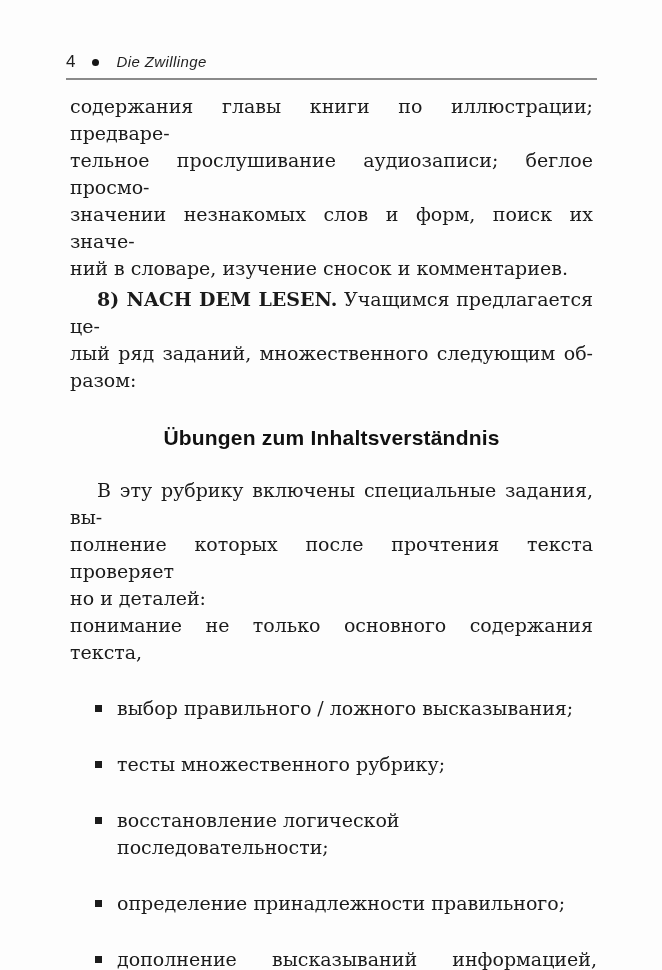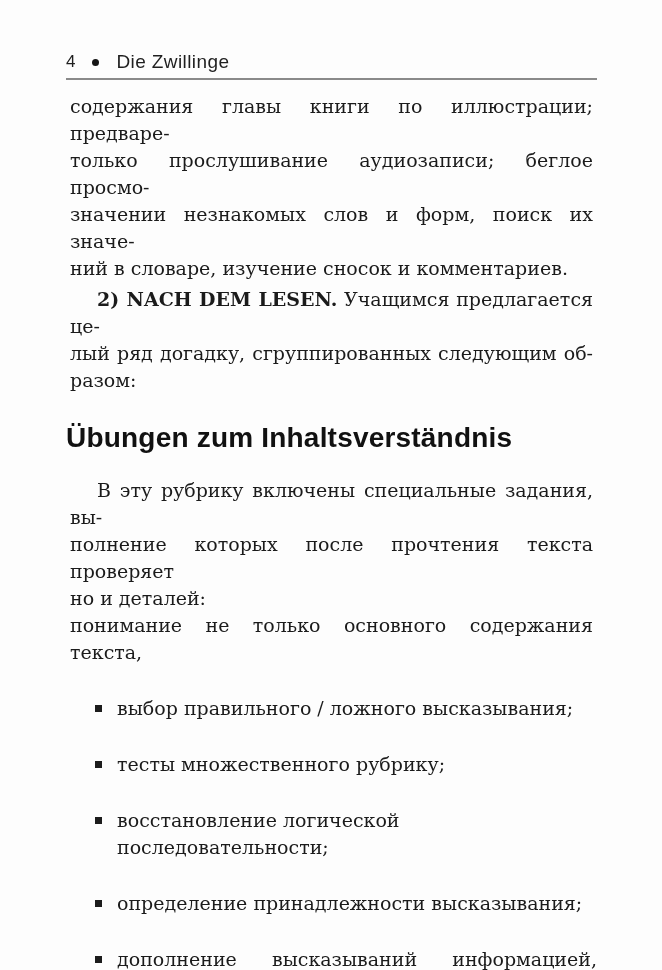--- a/index.html
+++ b/index.html
@@ -22,37 +22,38 @@
     align-items: center;
     font-family: "Liberation Sans", sans-serif;
     color: #1f1f1f;
     height: 22px;
   }
   .pgnum { font-size: 17px; font-weight: 400; }
   .hdot {
     width: 7px; height: 7px; border-radius: 50%;
     background: #151515; margin: 2px 17px 0 17px;
   }
-  .runtitle { font-size: 19px; letter-spacing: 0.4px; }
+  .runtitle { font-size: 15px; font-style: italic; letter-spacing: 0.4px; }
   .hrule { border: 0; border-top: 2px solid #8a8a8a; margin: 6px 0 0 0; }
 
   
   .para { margin: 4px; }
   .para1 { margin-top: 13px; }
   .ln { min-height: 27px; }
   .just { text-align: justify; text-align-last: justify; }
   .ind { text-indent: 27px; }
   .blead { font-weight: bold; }
 
   
   .hd {
     font-family: "Liberation Sans", sans-serif;
     font-weight: bold;
-    font-size: 28px;
+    font-size: 21px;
     line-height: 28px;
+    text-align: center;
     color: #111111;
     letter-spacing: 0.2px;
     margin: 0;
   }
   .hd1 { margin: 30px 0 25px 0; }
 
   
   .blist { list-style: none; margin: 0; padding: 0; }
   .blist li { position: relative; padding-left: 51px; margin-top: 29px; }
   .blt {
@@ -67,28 +68,28 @@
 
   <div class="runhead">
     <span class="pgnum">4</span>
     <span class="hdot"></span>
     <span class="runtitle">Die Zwillinge</span>
   </div>
   <hr class="hrule">
 
   <div class="para para1">
     <div class="ln just">содержания главы книги по иллюстрации; предваре-</div>
-    <div class="ln just">только прослушивание аудиозаписи; беглое просмо-</div>
+    <div class="ln just">тельное прослушивание аудиозаписи; беглое просмо-</div>
     <div class="ln just">значении незнакомых слов и форм, поиск их значе-</div>
     <div class="ln">ний в словаре, изучение сносок и комментариев.</div>
   </div>
 
   <div class="para">
-    <div class="ln just ind"><b class="blead">2) NACH DEM LESEN.</b><span> Учащимся предлагается це-</span></div>
-    <div class="ln just">лый ряд догадку, сгруппированных следующим об-</div>
+    <div class="ln just ind"><b class="blead">8) NACH DEM LESEN.</b><span> Учащимся предлагается це-</span></div>
+    <div class="ln just">лый ряд заданий, множественного следующим об-</div>
     <div class="ln">разом:</div>
   </div>
 
   <h2 class="hd hd1">Übungen zum Inhaltsverständnis</h2>
 
   <div class="para">
     <div class="ln just ind">В эту рубрику включены специальные задания, вы-</div>
     <div class="ln just">полнение которых после прочтения текста проверяет</div>
     <div class="ln">но и деталей:</div>
     <div class="ln just">понимание не только основного содержания текста,</div>
@@ -102,21 +103,21 @@
     <li>
       <span class="blt"></span>
       <div class="ln">тесты множественного рубрику;</div>
     </li>
     <li>
       <span class="blt"></span>
       <div class="ln">восстановление логической последовательности;</div>
     </li>
     <li>
       <span class="blt"></span>
-      <div class="ln">определение принадлежности высказывания;</div>
+      <div class="ln">определение принадлежности правильного;</div>
     </li>
     <li>
       <span class="blt"></span>
       <div class="ln just">дополнение высказываний информацией, взятой</div>
       <div class="ln">из текста;</div>
     </li>
     <li>
       <span class="blt"></span>
       <div class="ln just">формулирование основной идеи главы и ее вопло-</div>
 

